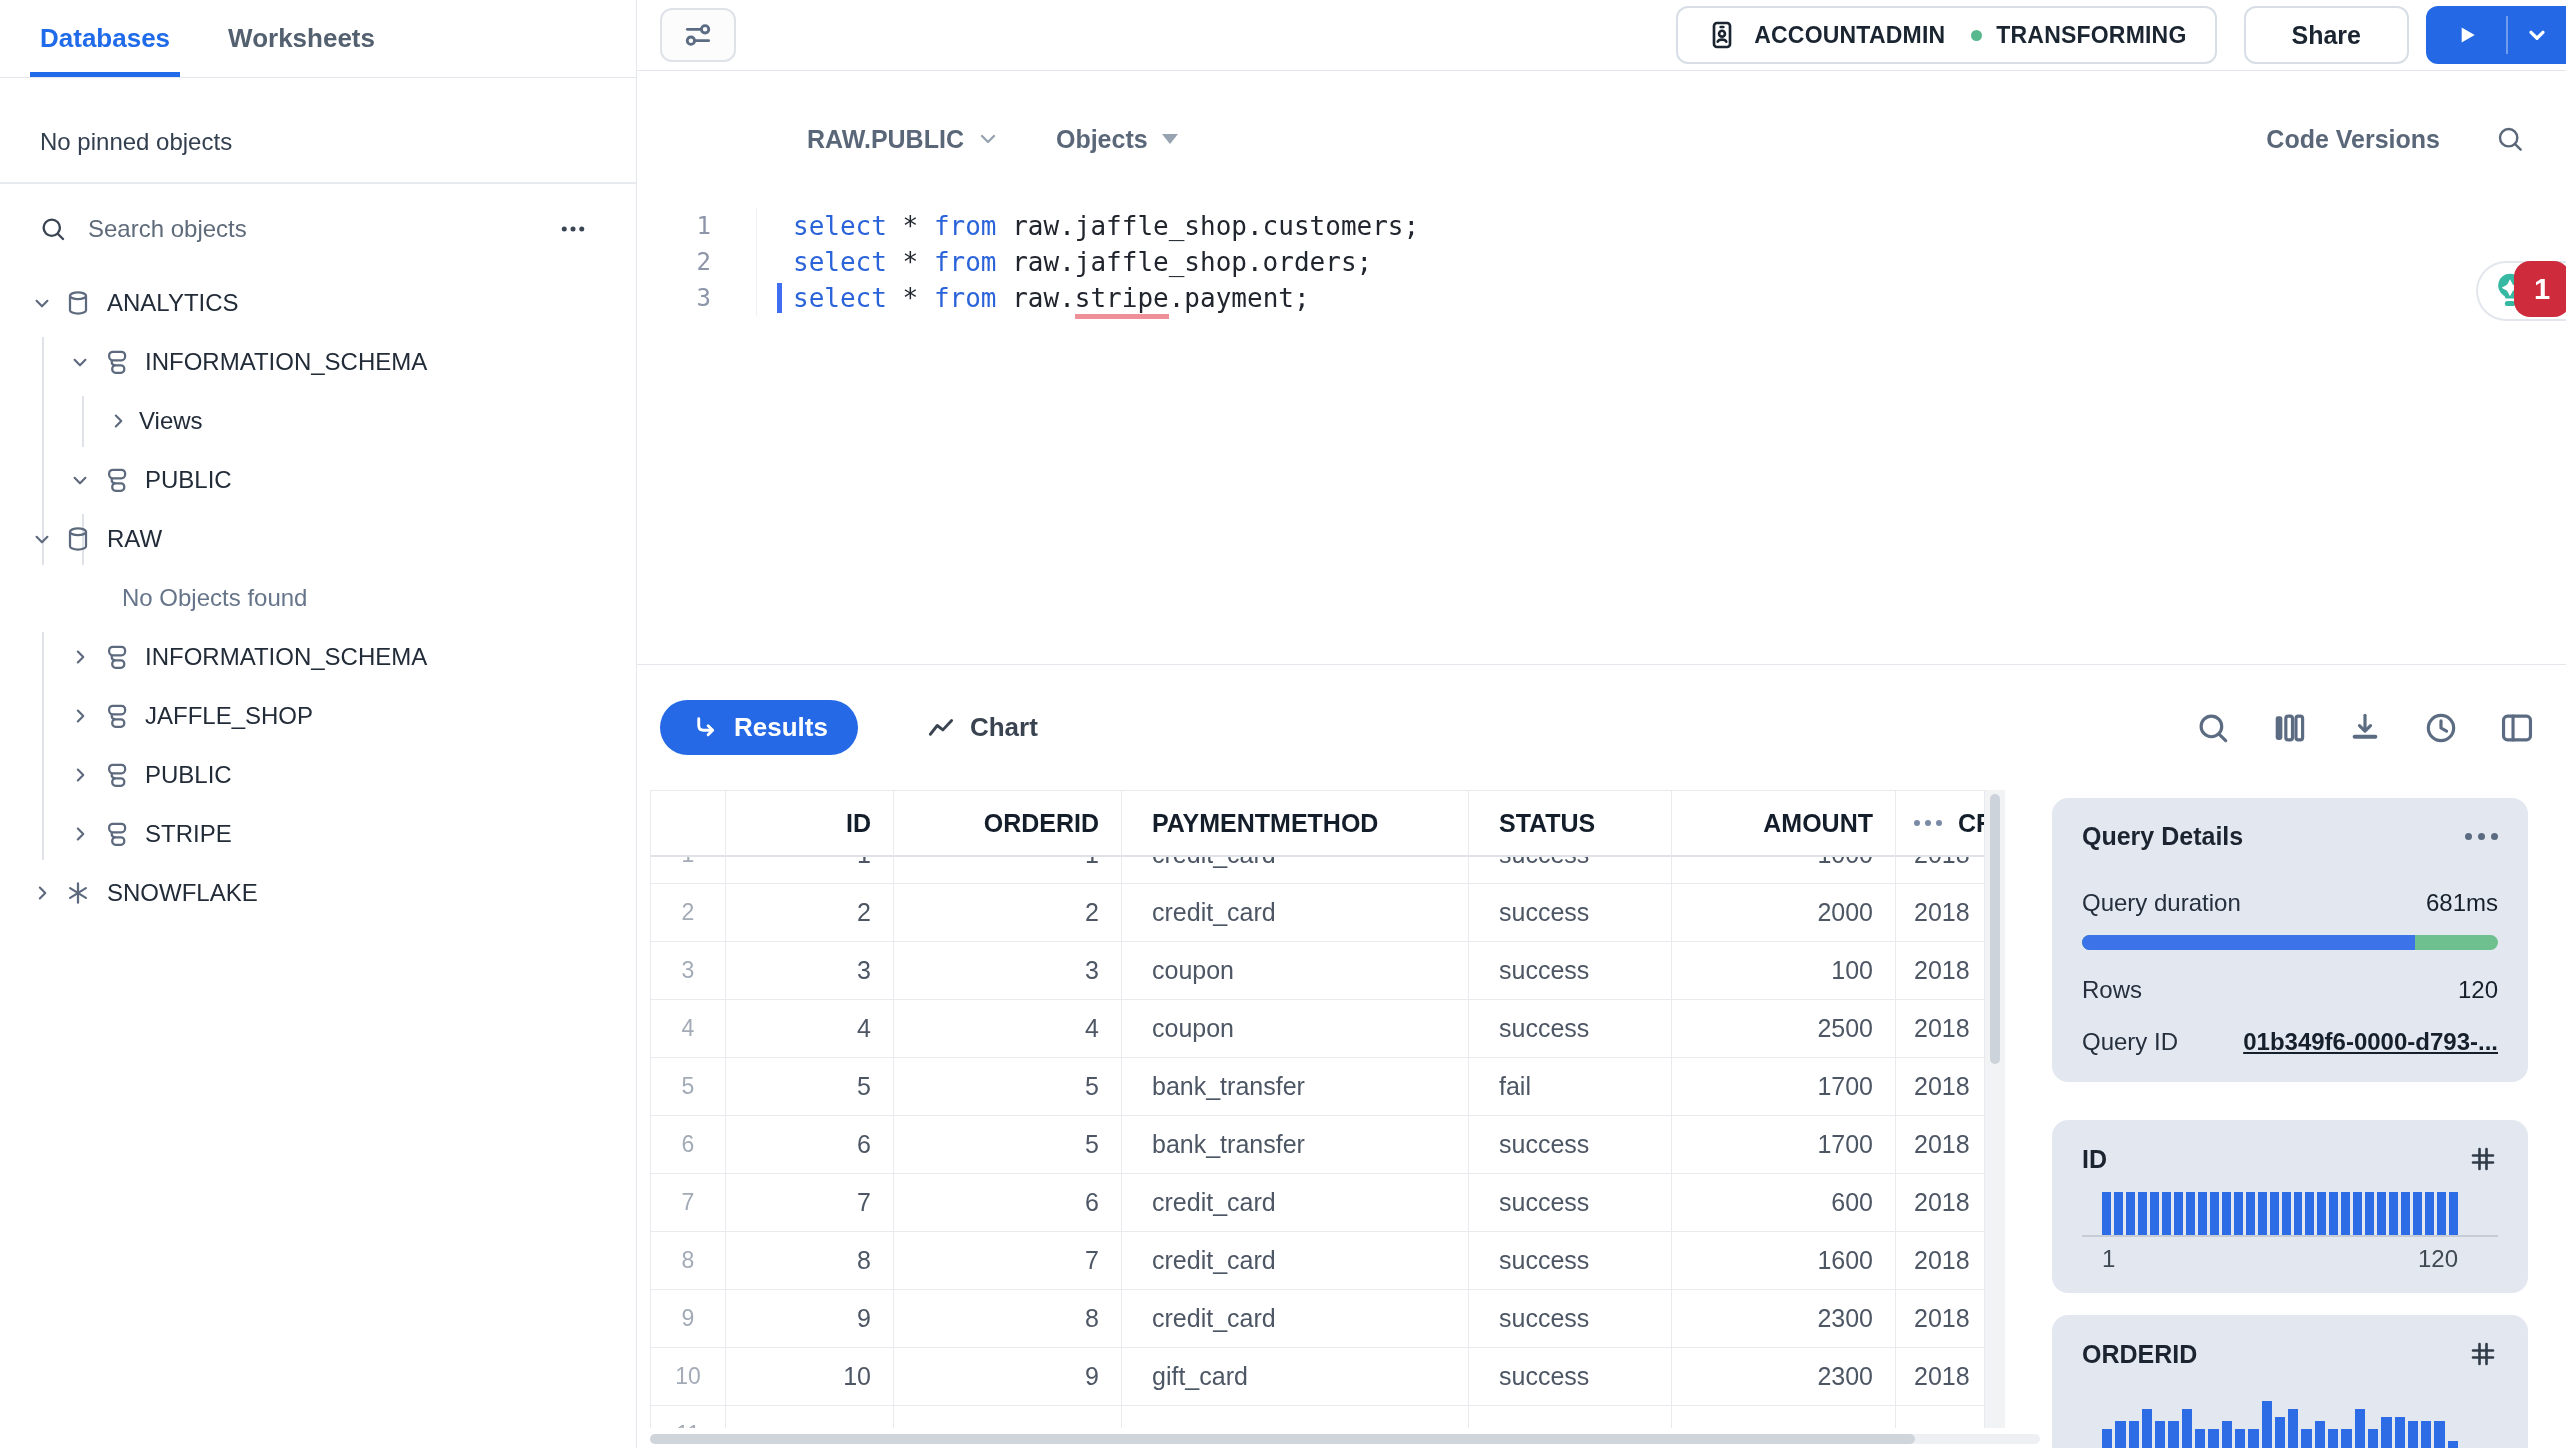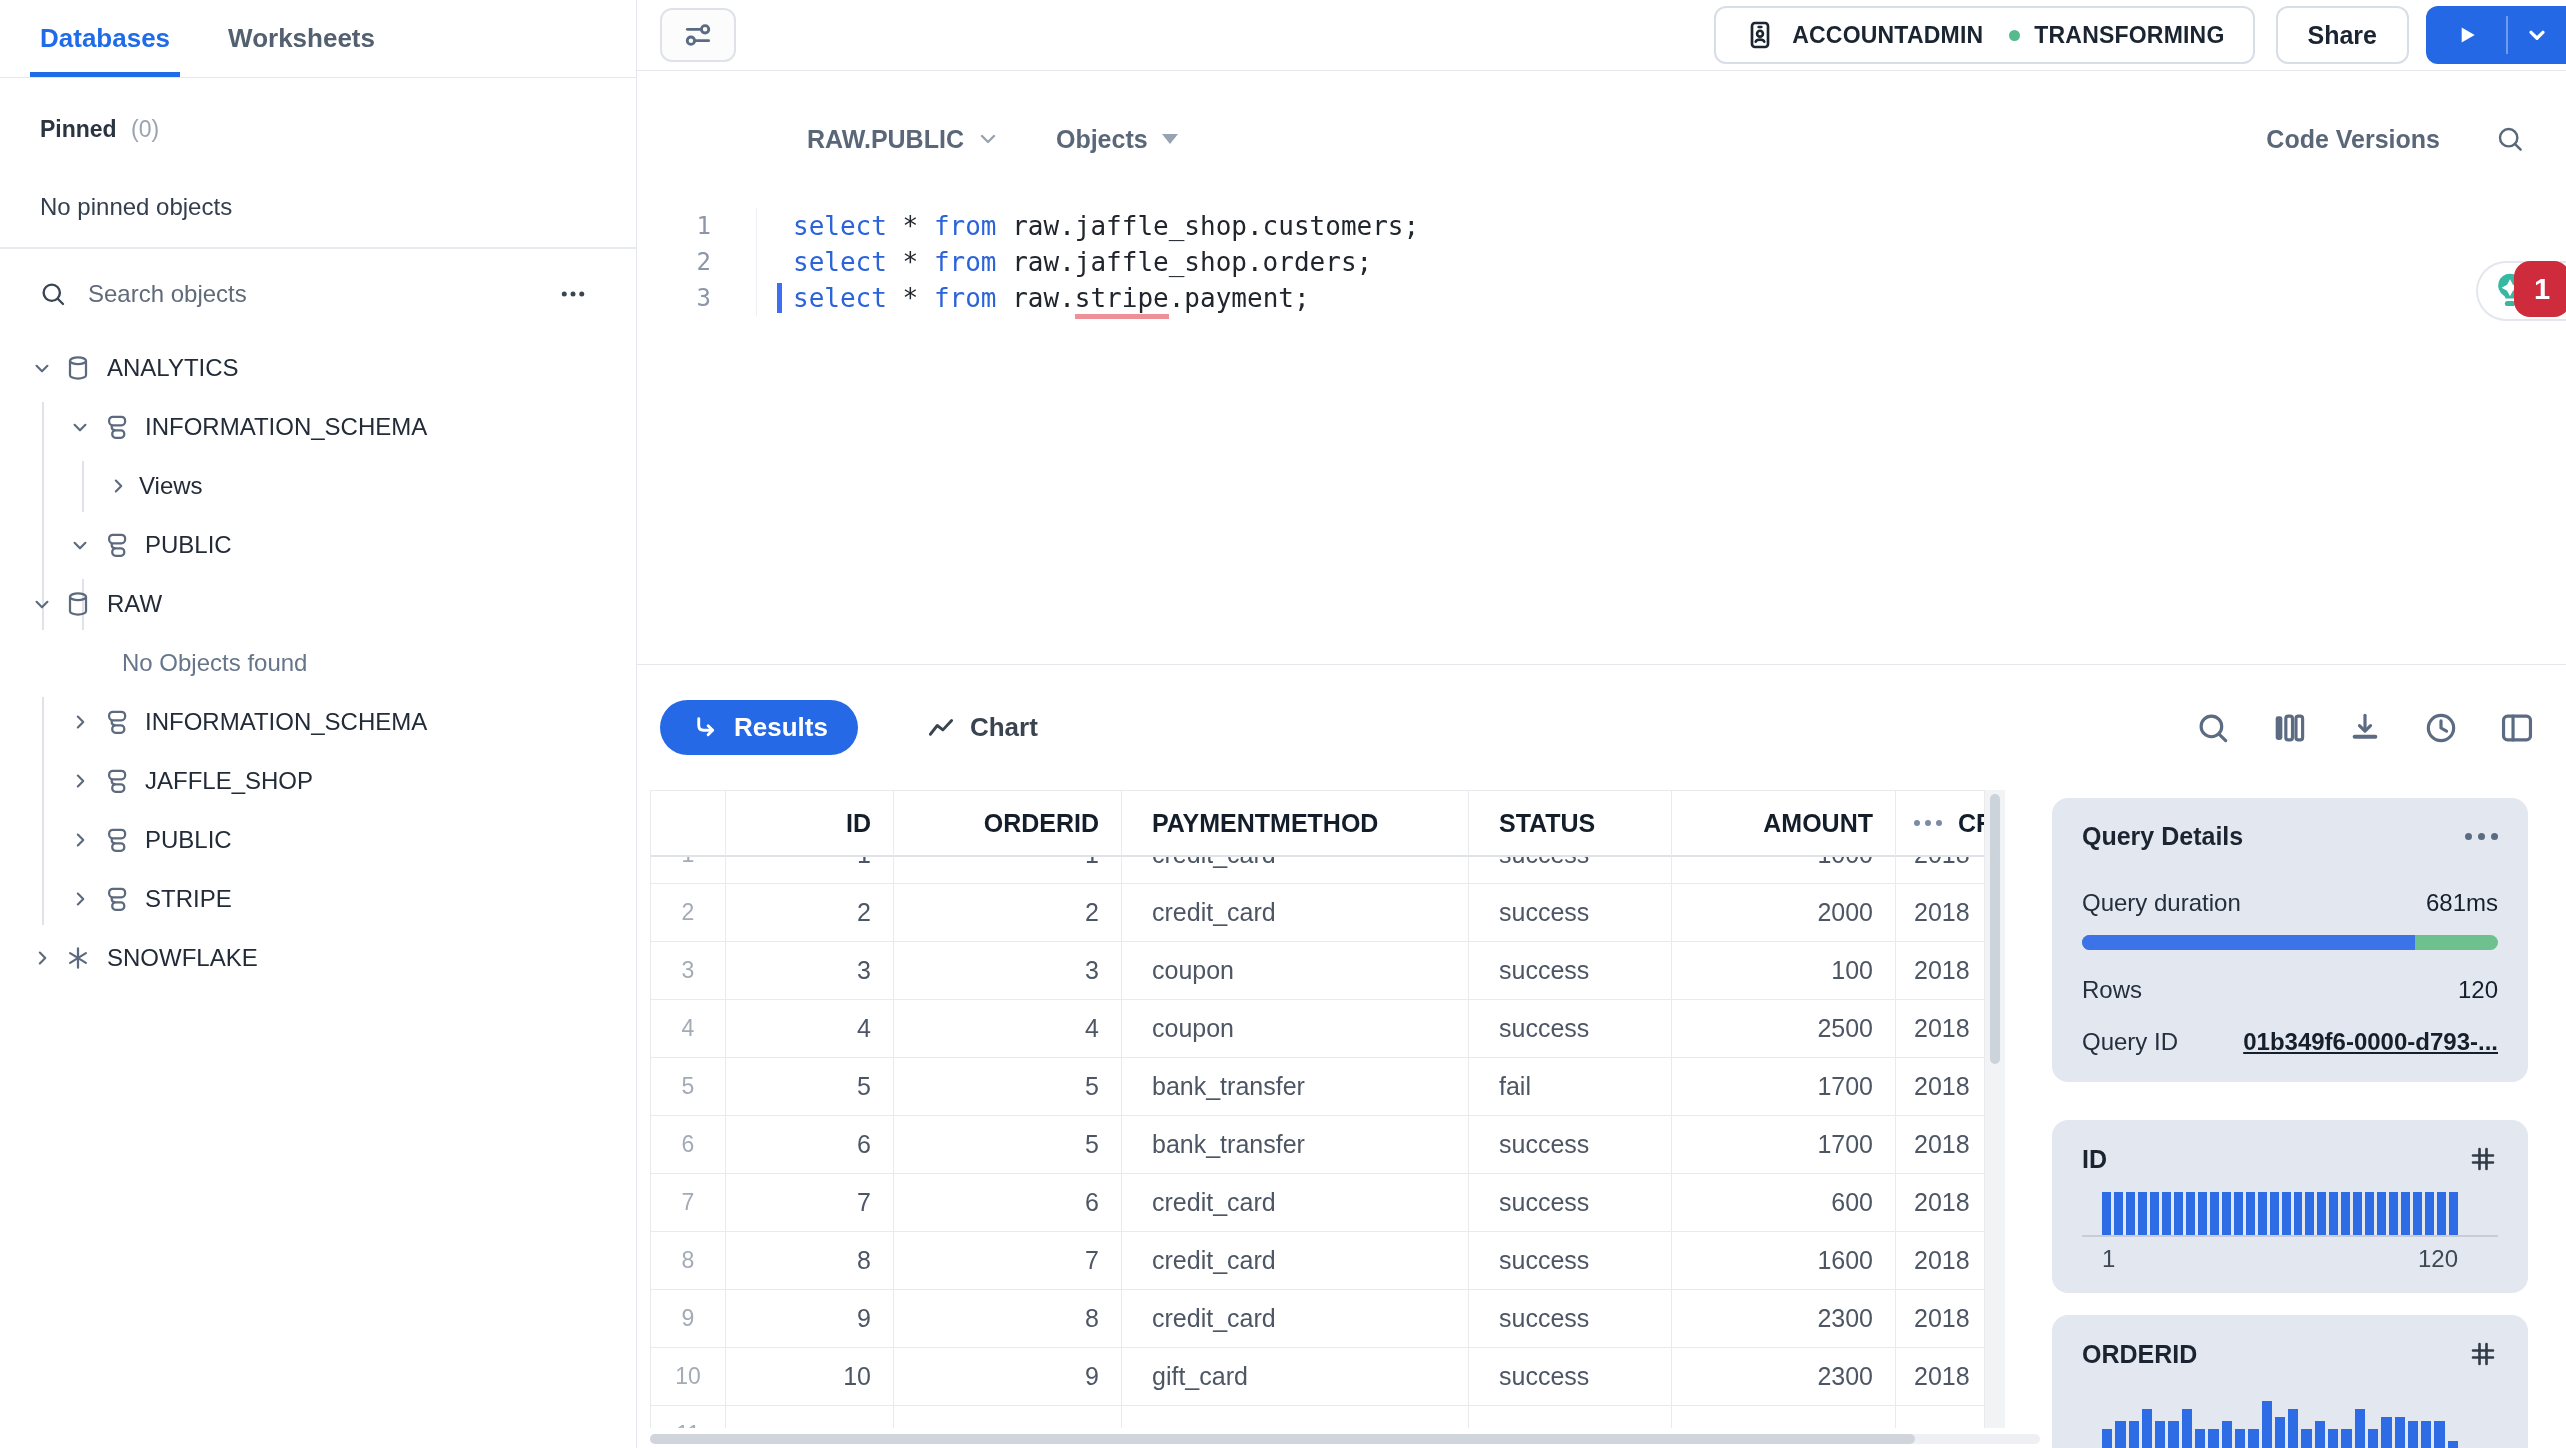--- a/index.html
+++ b/index.html
@@ -40,21 +40,21 @@
   
   .main { position:absolute; left:637px; top:0; right:0; height:100%; }
   .topbar { position:absolute; left:0; right:0; top:0; height:71px; border-bottom:1.5px solid #e4e7ec; background:#fff;text-align:center; }
   .sliders-btn { position:absolute; left:23px; top:8px; width:76px; height:54px; border:2px solid #dfe3e9; border-radius:12px; background:#fcfcfd; display:flex; align-items:center; justify-content:center; cursor:pointer; }
   .sliders-btn svg { width:34px; height:34px; }
   .top-right { position:absolute; right:0; top:6px; display:flex; align-items:center; }
   .role-pill { height:58px; border:2px solid #d8dee6; border-radius:12px; background:#fff; display:flex; align-items:center; padding:0 28px; cursor:pointer; }
   .role-pill svg { width:32px; height:32px; stroke:#1b2531; margin-right:16px; }
   .role-text { font-size:23px; font-weight:700; color:#1b2531; letter-spacing:.2px; }
   .wh-dot { width:11px; height:11px; border-radius:50%; background:#57b98d; margin:0 14px 0 26px; }
-  .share-btn { height:58px; margin-left:21px; border:2px solid #d8dee6; border-radius:12px; background:#fff; padding:0 30px; display:flex; align-items:center; font-size:25px; font-weight:700; color:#1b2531; cursor:pointer; }
+  .share-btn { height:58px; margin-left:27px; border:2px solid #d8dee6; border-radius:12px; background:#fff; padding:0 46px; display:flex; align-items:center; font-size:25px; font-weight:700; color:#1b2531; cursor:pointer; }
   .run-group { height:58px; margin-left:17px; background:#2468e5; border-radius:12px 0 0 12px; display:flex; align-items:stretch; width:140px; }
   .run-play { width:80px; display:flex; align-items:center; justify-content:center; cursor:pointer; }
   .run-play svg { width:26px; height:26px; stroke:none; }
   .run-sep { width:2px; background:rgba(255,255,255,.35); margin:10px 0; }
   .run-chev { flex:1; display:flex; align-items:center; justify-content:center; cursor:pointer; }
   .run-chev svg { width:26px; height:26px; stroke:#fff; stroke-width:3; }
 
   
   .editor { position:absolute; left:0; right:0; top:71px; height:593px; background:#fff; }
   .ed-toolbar { display:flex; align-items:center; margin-top:40px; height:56px; padding-left:170px; padding-right:40px; }
@@ -132,24 +132,20 @@
   .card.orderid-card { margin-top:22px; height:300px; }
 </style>
 </head>
 <body>
 
 <aside class="sidebar">
   <div class="side-tabs">
     <div class="side-tab active">Databases</div>
     <div class="side-tab">Worksheets</div>
   </div>
-  <div class="pinned-row">
-    <span class="pinned-label">Pinned</span>
-    <span class="pinned-count">(0)</span>
-  </div>
   <div class="no-pinned">No pinned objects</div>
   <div class="sb-divider"></div>
   <div class="search-row">
     <span class="mag">
       <svg viewBox="0 0 24 24" style="width:30px;height:30px;stroke:#3a4553;stroke-width:1.9">
           <circle cx="11" cy="11" r="6.5"></circle>
           <line x1="15.8" y1="15.8" x2="20" y2="20"></line>
         </svg>
     </span>
     <input class="search-input" placeholder="Search objects" style="">

